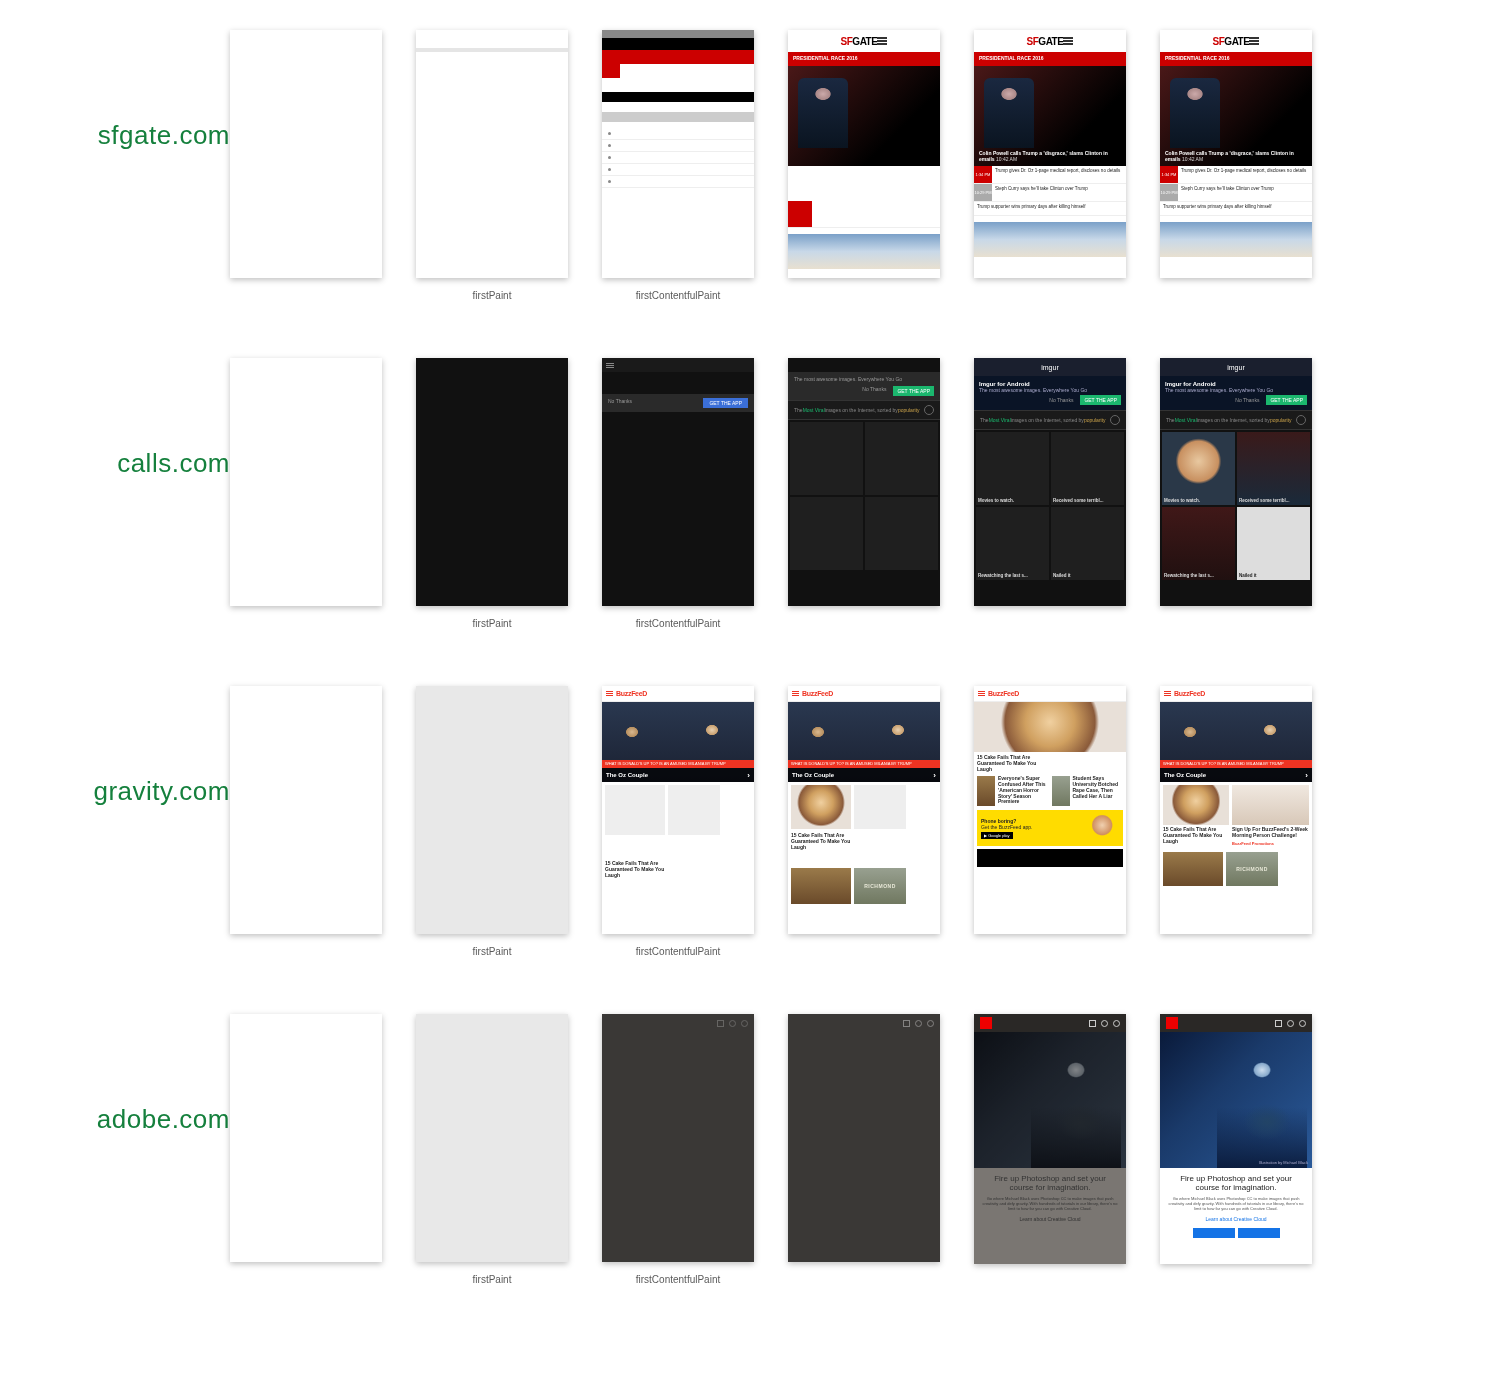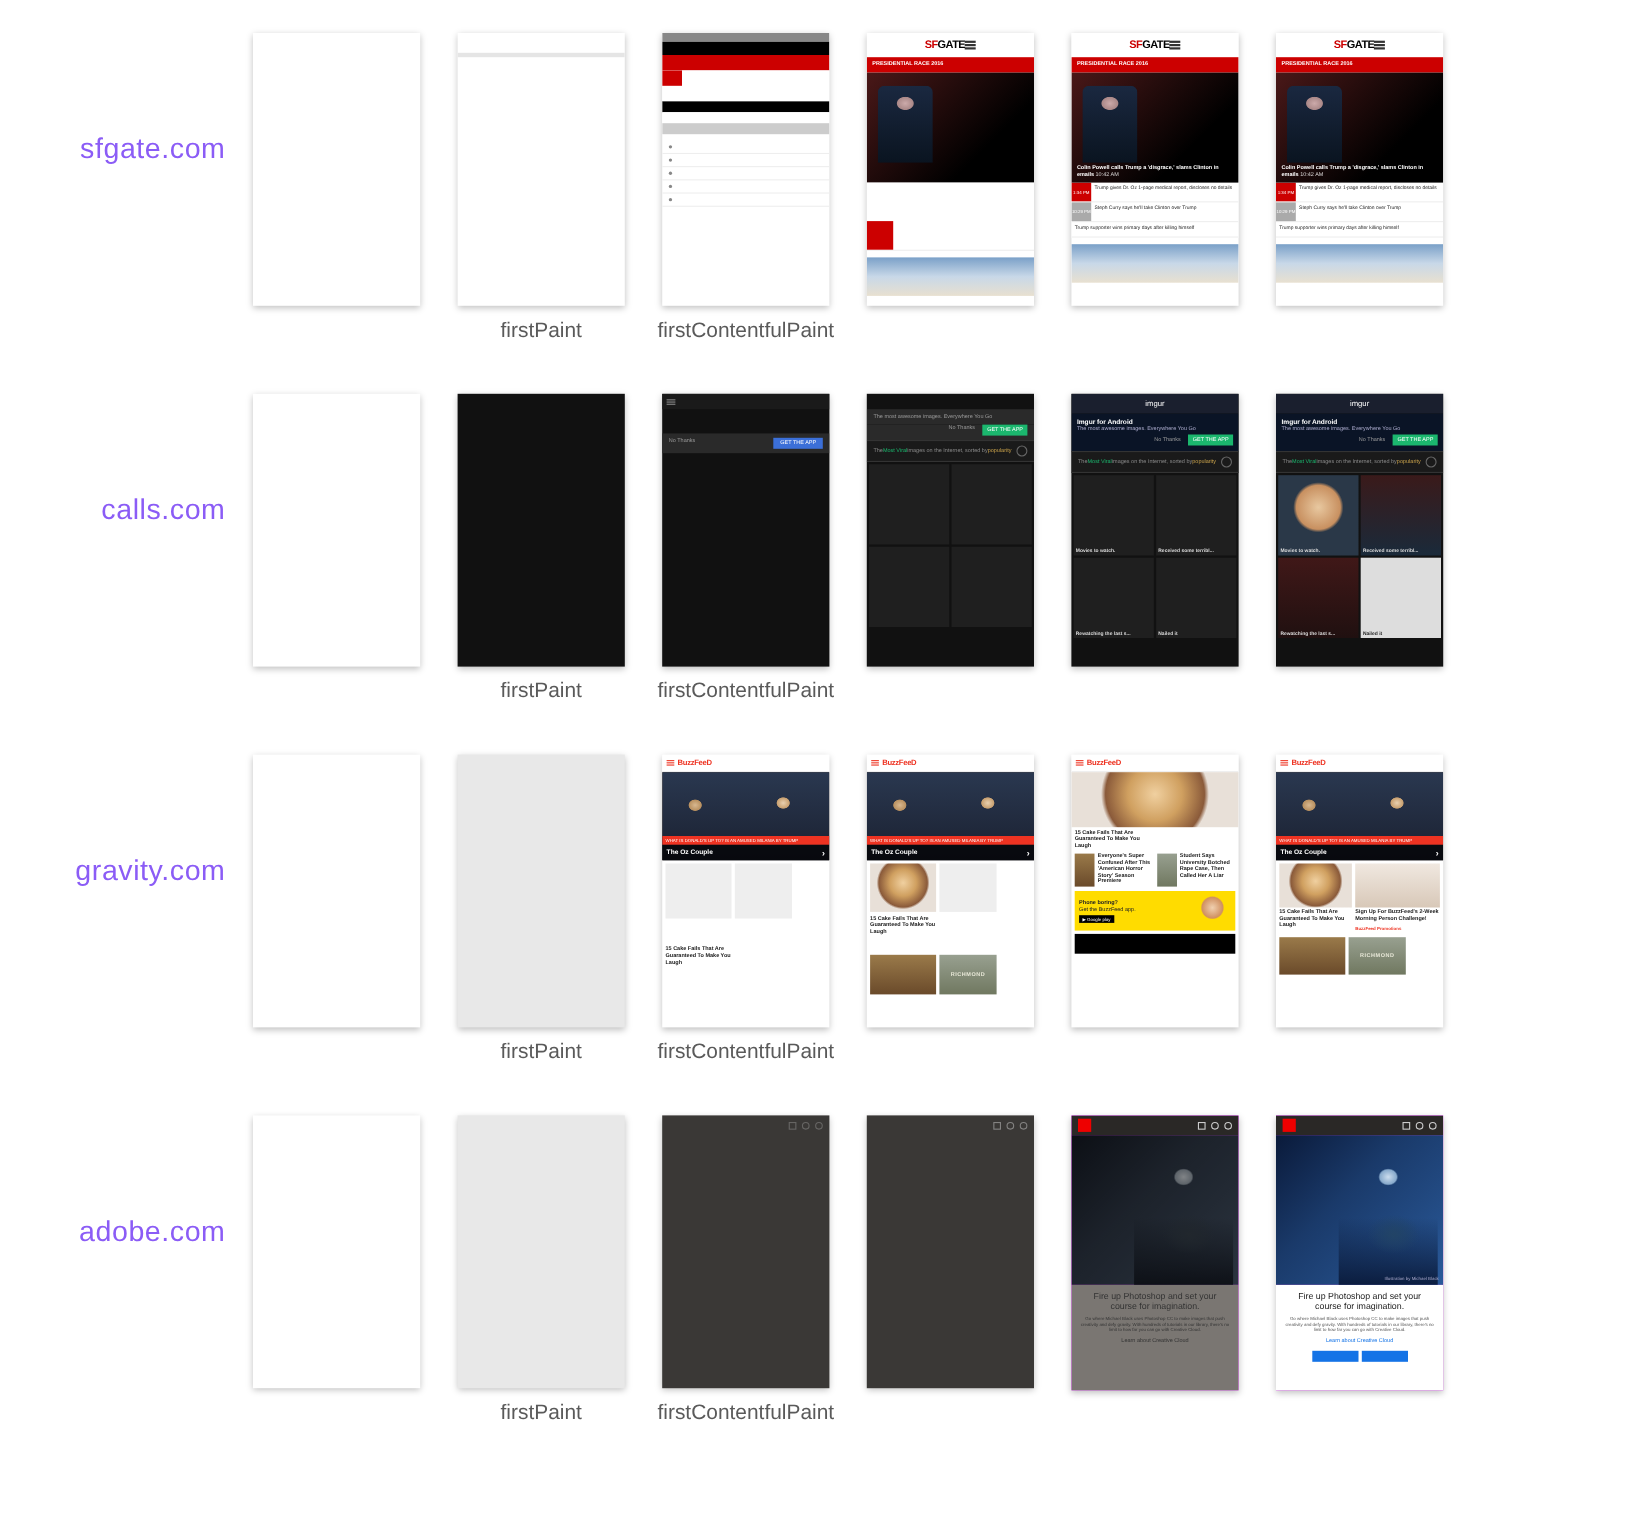--- a/index.html
+++ b/index.html
@@ -9,39 +9,38 @@
     width: 1500px;
     padding: 30px 20px 60px 20px;
     color: #5a5a5a;
     font-weight: 300;
   }
   .row { display: flex; align-items: flex-start; margin-bottom: 50px; }
   .site-label {
     width: 210px;
     flex: 0 0 210px;
     text-align: right;
-    padding-right: 25px;
     font-size: 26px;
     letter-spacing: 0.5px;
-    color: #8b5cf6;
+    color: #15803d;
     padding-top: 90px;
   }
   .frames { display: flex; gap: 34px; }
   .col { display: flex; flex-direction: column; align-items: center; width: 152px; }
   .frame {
     width: 152px;
     height: 248px;
-    background: #d946ef;
+    background: #701a75;
     box-shadow: 0 2px 6px rgba(0,0,0,0.25);
     position: relative;
     overflow: hidden;
   }
   .caption {
     margin-top: 12px;
-    font-size: 19px;
+    font-size: 10px;
     color: #5a5a5a;
     font-weight: 400;
     text-align: center;
     height: 18px;
   }
   .caption:empty { height: 18px; }
 
   .bg-white { background:#fff; }
   .bg-black { background:#111; }
   .bg-gray  { background:#e8e8e8; }

